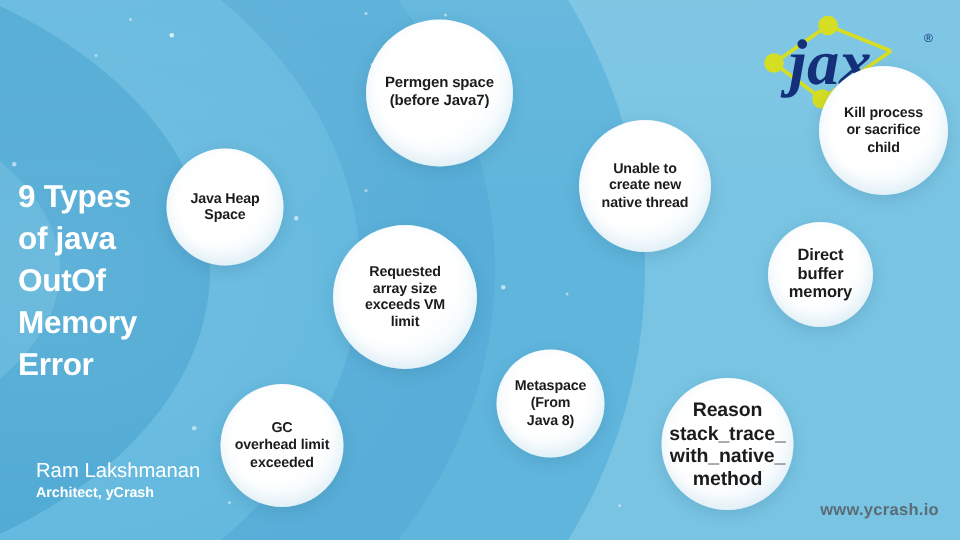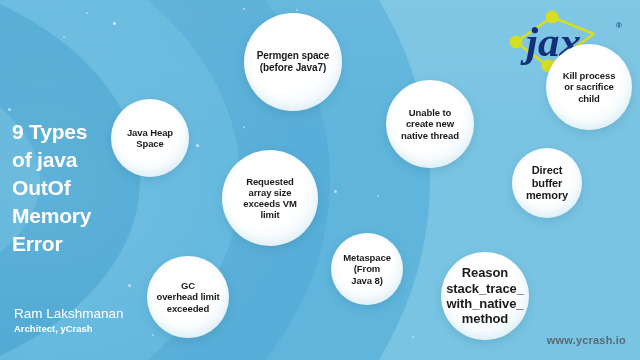--- a/index.html
+++ b/index.html
@@ -44,21 +44,21 @@
     display:flex;align-items:center;justify-content:center;text-align:center;
     color:#1b1b1b;font-weight:700;line-height:1.18;letter-spacing:-0.1px;
   }
   .bubble span{display:block;padding:0 5px;}
 
   
   #title{
     position:absolute;left:12px;top:118px;width:150px;
     color:#ffffff;font-size:21px;font-weight:700;line-height:1.33;letter-spacing:-0.2px;
   }
-  #author{position:absolute;left:14px;top:306px;display:flex;align-items:flex-start;flex-direction:column;}
+  #author{position:absolute;left:14px;top:306px;display:flex;align-items:flex-start;}
   #author .bar{width:3px;background:#ffffff;margin-right:7px;border-radius:1px;}
   #author .nm{color:#ffffff;font-size:13.5px;font-weight:400;line-height:1.15;}
   #author .rl{color:#ffffff;font-size:9.5px;font-weight:700;line-height:1.5;}
 
   
   #ycrash{position:absolute;left:20px;top:18px;display:flex;align-items:center;gap:2px;}
   #ycrash .wd{color:#ffffff;font-size:21px;font-weight:700;letter-spacing:-0.6px;}
 
   
   #jax{position:absolute;right:8px;top:4px;width:128px;height:72px;}

